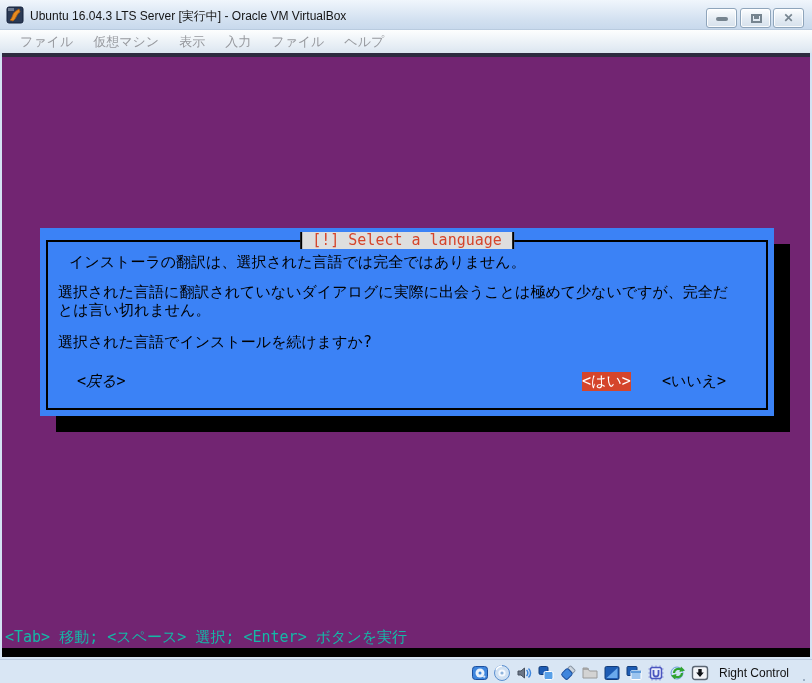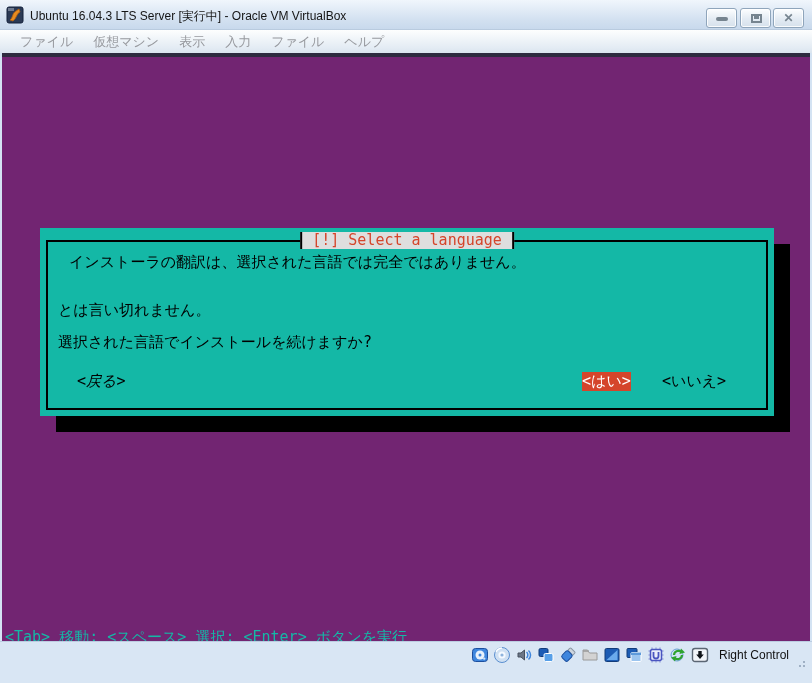--- a/index.html
+++ b/index.html
@@ -49,42 +49,42 @@
     background:#722572;
     font-family:"DejaVu Sans Mono", monospace; font-size:15px;
   }
   .letterbox { position:absolute; bottom:0; left:0; right:0; height:9px; background:#000; }
   .help-line { position:absolute; top:571px; left:3px; color:#14b8a6; white-space:pre; }
 
   
   .dialog-shadow { position:absolute; left:54px; top:187px; width:734px; height:188px; background:#000; }
   .dialog {
     position:absolute; left:38px; top:171px; width:734px; height:188px;
-    background:#14b8a6; color:#000;
+    background:#3b82f6; color:#000;
   }
   .dialog-border { position:absolute; left:6px; right:6px; top:12px; bottom:6px; border:2px solid #000; }
   .dialog-title {
     position:absolute; top:4px; left:50%; transform:translateX(-50%);
     background:#dedede; color:#d5452b; white-space:nowrap;
     padding:0 10px; line-height:17px;
     border-left:2px solid #000; border-right:2px solid #000;
   }
   .dlg-line { position:absolute; left:18px; white-space:pre; }
   .l1 { top:25px;margin-left:11px; }
   .l2 { top:55px; }
   .l3 { top:73px; }
   .l4 { top:105px; }
   .btn { position:absolute; top:144px; white-space:pre; cursor:default; }
   .btn-back { left:37px;font-style:italic; }
   .btn-yes  { left:542px; background:#d5452b; color:#fff; }
   .btn-no   { left:622px; }
 
   
   .statusbar {
-    position:absolute; bottom:0; left:0; width:812px; height:42px;
+    position:absolute; bottom:0; left:0; width:812px; height:24px;
     background:#d9e6f4; border-top:1px solid #bccdе2;
     border-top:1px solid #bccde2;
   }
   .status-right {
     position:absolute; right:6px; top:0; height:26px;
     display:flex; align-items:center; gap:3px;
   }
   .vbicon { width:19px; height:19px; display:inline-flex; align-items:center; justify-content:center; }
   .hostkey-label { font-size:12px; color:#111; margin:0 4px 0 6px; white-space:nowrap; }
   .grip { position:relative; width:10px; height:18px; align-self:flex-end; }
@@ -125,20 +125,21 @@
 
 <div class="vm-sep"></div>
 
 <div class="vm-screen">
   <div class="dialog-shadow"></div>
 
   <div class="dialog">
     <div class="dialog-border"></div>
     <div class="dialog-title">[!] Select a language</div>
     <div class="dlg-line l1">インストーラの翻訳は、選択された言語では完全ではありません。</div>
+    <div class="dlg-line l2">選択された言語に翻訳されていないダイアログに実際に出会うことは極めて少ないですが、完全だ</div>
     <div class="dlg-line l4">選択された言語でインストールを続けますか?</div>
     <div class="dlg-line l3">とは言い切れません。</div>
     <div class="btn btn-back">&lt;戻る&gt;</div>
     <div class="btn btn-yes">&lt;はい&gt;</div>
     <div class="btn btn-no">&lt;いいえ&gt;</div>
   </div>
 
   <div class="help-line">&lt;Tab&gt; 移動; &lt;スペース&gt; 選択; &lt;Enter&gt; ボタンを実行</div>
   <div class="letterbox"></div>
 </div>

